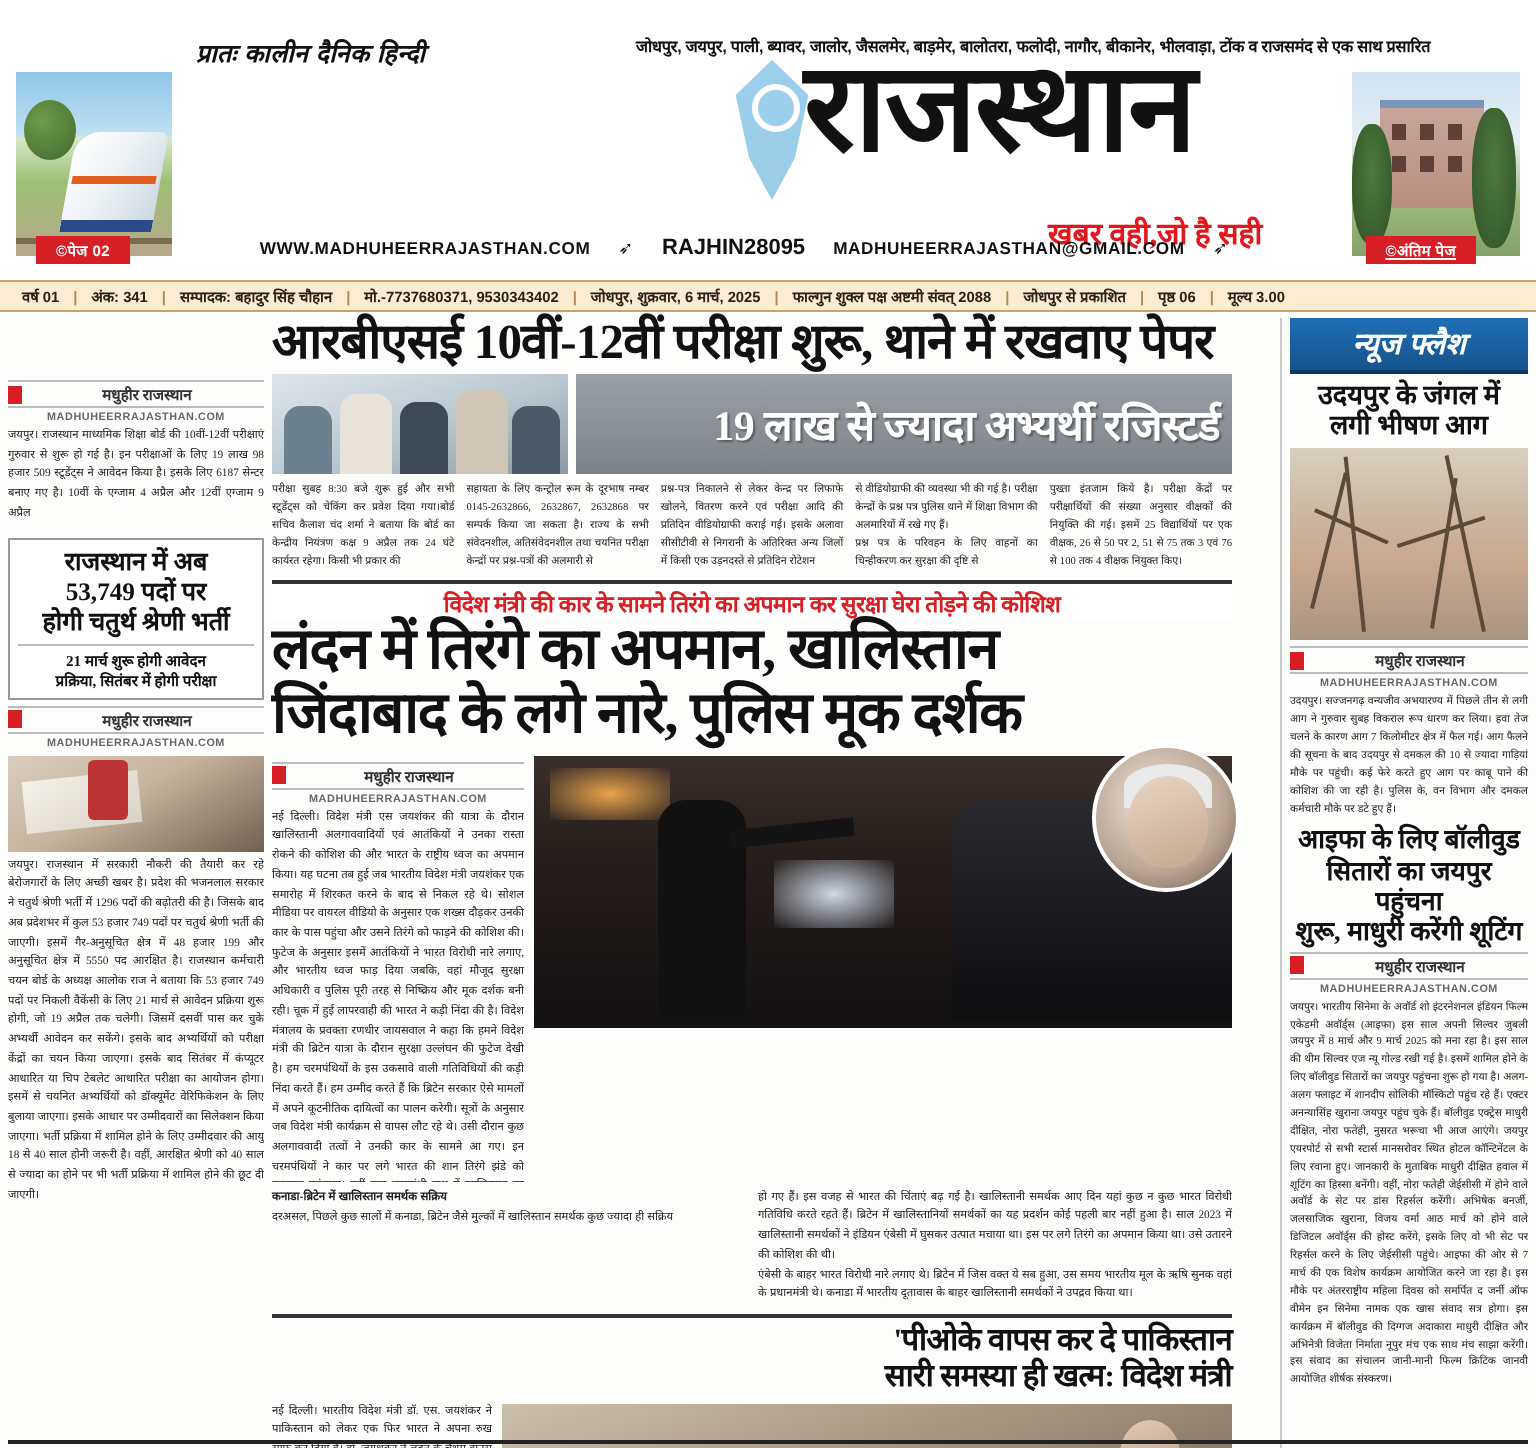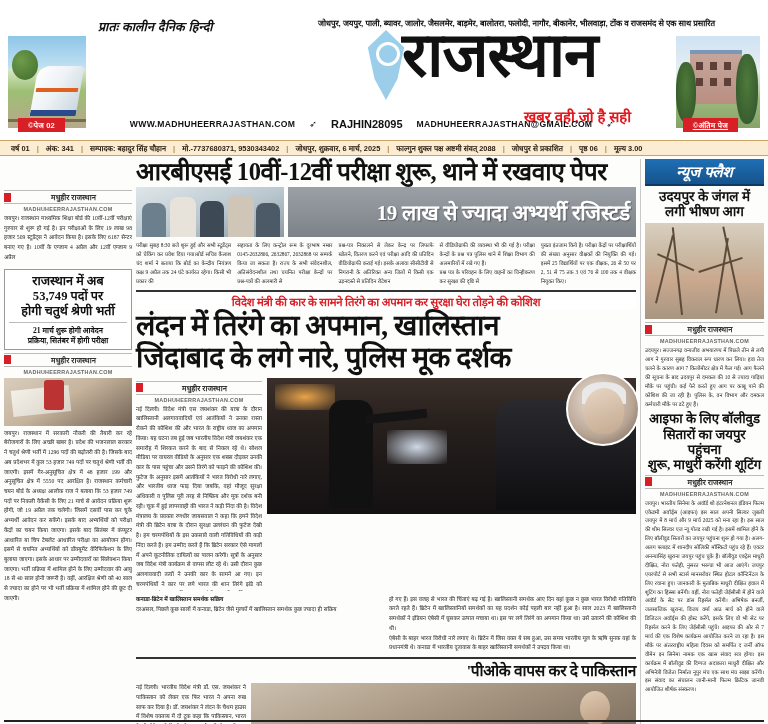--- a/index.html
+++ b/index.html
@@ -191,21 +191,21 @@
   .body-grid {
     position: relative;
     display: flex;
     width: 768px;
     height: 568px;
     padding: 3px 4px 0 4px;
     gap: 4px;
   }
   .col-left  { width: 128px; position: relative; }
   .col-mid   { flex: 1; position: relative; }
-  .col-right { width: 124px; position: relative; border-left: 1px solid #c9c9c9; padding-left: 4px;}
+  .col-right { width: 124px; position: relative; border-left: 1px solid #c9c9c9; padding-left: 4px; margin-left: 20px;}
 
   
   .top-headline {
     position: absolute;
     left: 4px; top: 0px;
     width: 636px;
     font-family: "Liberation Serif", "DejaVu Serif", serif;
     font-size: 24.5px;
     font-weight: bold;
     color: #111;
@@ -572,20 +572,21 @@
         <div>
           <div class="btxt" style="font-weight:bold; font-size:5.8px;">कनाडा-ब्रिटेन में खालिस्तान समर्थक सक्रिय</div>
           <div class="btxt">दरअसल, पिछले कुछ सालों में कनाडा, ब्रिटेन जैसे मुल्कों में खालिस्तान समर्थक कुछ ज्यादा ही सक्रिय</div>
         </div>
         <div class="btxt" style="white-space:pre-line;">हो गए हैं। इस वजह से भारत की चिंताएं बढ़ गई है। खालिस्तानी समर्थक आए दिन यहां कुछ न कुछ भारत विरोधी गतिविधि करते रहते हैं। ब्रिटेन में खालिस्तानियों समर्थकों का यह प्रदर्शन कोई पहली बार नहीं हुआ है। साल 2023 में खालिस्तानी समर्थकों ने इंडियन एंबेसी में घुसकर उत्पात मचाया था। इस पर लगे तिरंगे का अपमान किया था। उसे उतारने की कोशिश की थी।
 एंबेसी के बाहर भारत विरोधी नारे लगाए थे। ब्रिटेन में जिस वक्त ये सब हुआ, उस समय भारतीय मूल के ऋषि सुनक वहां के प्रधानमंत्री थे। कनाडा में भारतीय दूतावास के बाहर खालिस्तानी समर्थकों ने उपद्रव किया था।</div>
       </div>
 
       <div class="quote-box">
         <div class="quote-head">'पीओके वापस कर दे पाकिस्तान</div>
+        <div class="quote-head">सारी समस्या ही खत्म: विदेश मंत्री</div>
         <div class="quote-body">
           <div class="qt btxt" style="white-space:pre-line; max-height:120px; overflow:hidden;">नई दिल्ली। भारतीय विदेश मंत्री डॉ. एस. जयशंकर ने पाकिस्तान को लेकर एक फिर भारत ने अपना रुख साफ कर दिया है। डॉ. जयशंकर ने लंदन के चैथम हाउस में विशेष वक्तव्य में दो टूक कहा कि पाकिस्तान, भारत के पीओके वाले हिस्से को वापस लौटा दें तो कश्मीर का विषय हल हो जाएगा।
 उन्होंने इसे ही कश्मीर मुद्दे के समाधान का एकमात्र रास्ता बताया।इस दौरान विदेश मंत्री ने धारा-370 हटाने, सरकार द्वारा कश्मीर का विकास और शांतिपूर्वक मतदान का जिक्र किया। जयशंकर ने कहा कि जिस प्रकार कश्मीर में विकास हुआ, आर्थिक गतिविधि की शुरुआत हुई, उसे पूरी दुनिया ने देखा है। अब</div>
           <div class="qp">
             <div class="jai-photo">
 
               <div class="head2"></div>
 
             </div>
 

